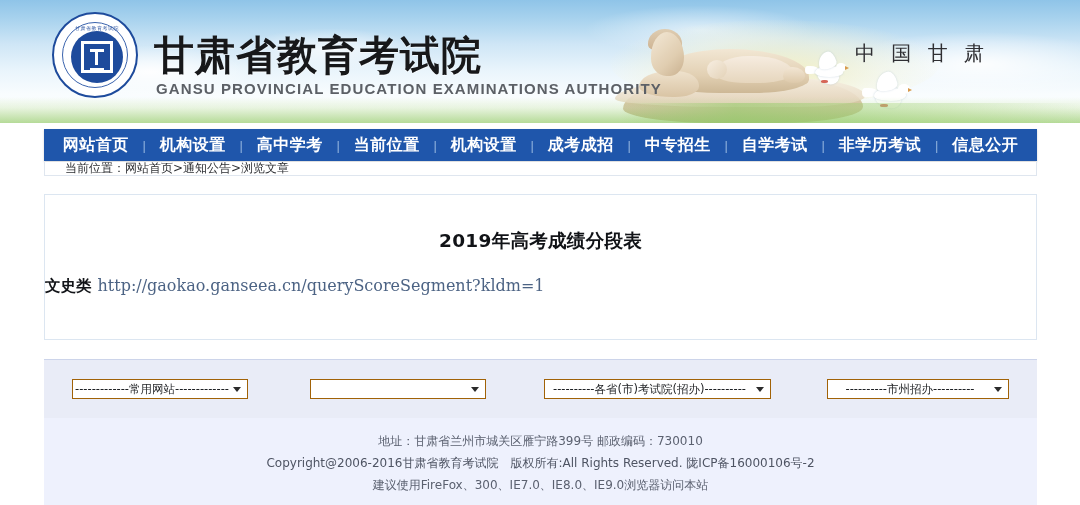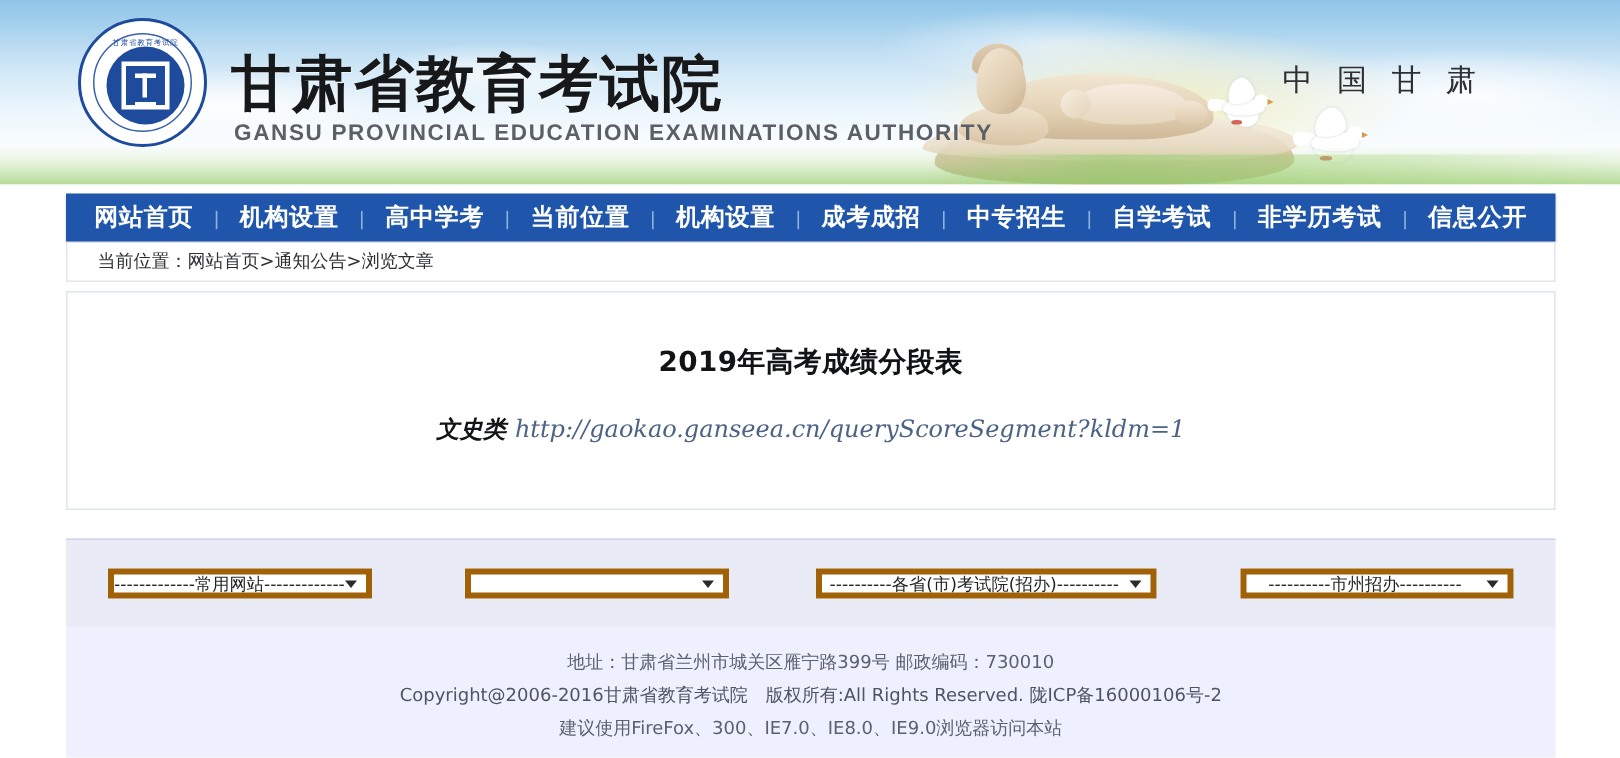--- a/index.html
+++ b/index.html
@@ -249,21 +249,21 @@
     font-weight: normal;
     padding: 0 1px;
     user-select: none;
   }
   .nav-flex { flex: 1 1 auto; }
 
   
   .crumb-bar {
     position: absolute;
     left: 44px; top: 162px;
-    width: 993px; height: 26px;
+    width: 993px; height: 14px;
     background: #ffffff;
     border: 1px solid #dfe6ef;
     border-top: none;
     box-sizing: border-box;
     display: flex;
     align-items: center;
   }
   .crumb-text {
     font-family: "DejaVu Sans", "Liberation Sans", sans-serif;
     font-size: 12px;
@@ -285,25 +285,23 @@
     text-align: center;
     font-family: "DejaVu Sans", "Liberation Sans", sans-serif;
     font-weight: bold;
     font-size: 18.5px;
     color: #111317;
     margin-top: 33px;
     letter-spacing: .3px;
   }
   .link-row {
     display: flex;
-    justify-content: center;
     align-items: baseline;
     margin-top: 23px;
     white-space: nowrap;
-    font-style: italic;
   }
   .link-label {
     font-family: "DejaVu Sans", "Liberation Sans", sans-serif;
     font-weight: bold;
     font-size: 15.5px;
     color: #121418;
     margin-right: 6px;
   }
   .link-url {
     font-family: "DejaVu Serif", "Liberation Serif", serif;
@@ -321,21 +319,21 @@
     background: #e9ecf7;
     border-top: 1px solid #ccd4ea;
     box-sizing: border-box;
     display: flex;
     align-items: center;
   }
   .sel {
     position: relative;
     height: 20px;
     background: #ffffff;
-    border: 4px solid #a16207;
+    border: 1px solid #a16207;
     box-sizing: border-box;
     font-family: "DejaVu Sans", "Liberation Sans", sans-serif;
     font-size: 11.5px;
     color: #1f2124;
     display: flex;
     align-items: center;
     justify-content: center;
     cursor: pointer;
     box-shadow: inset 0 1px 0 #fff;
   }

